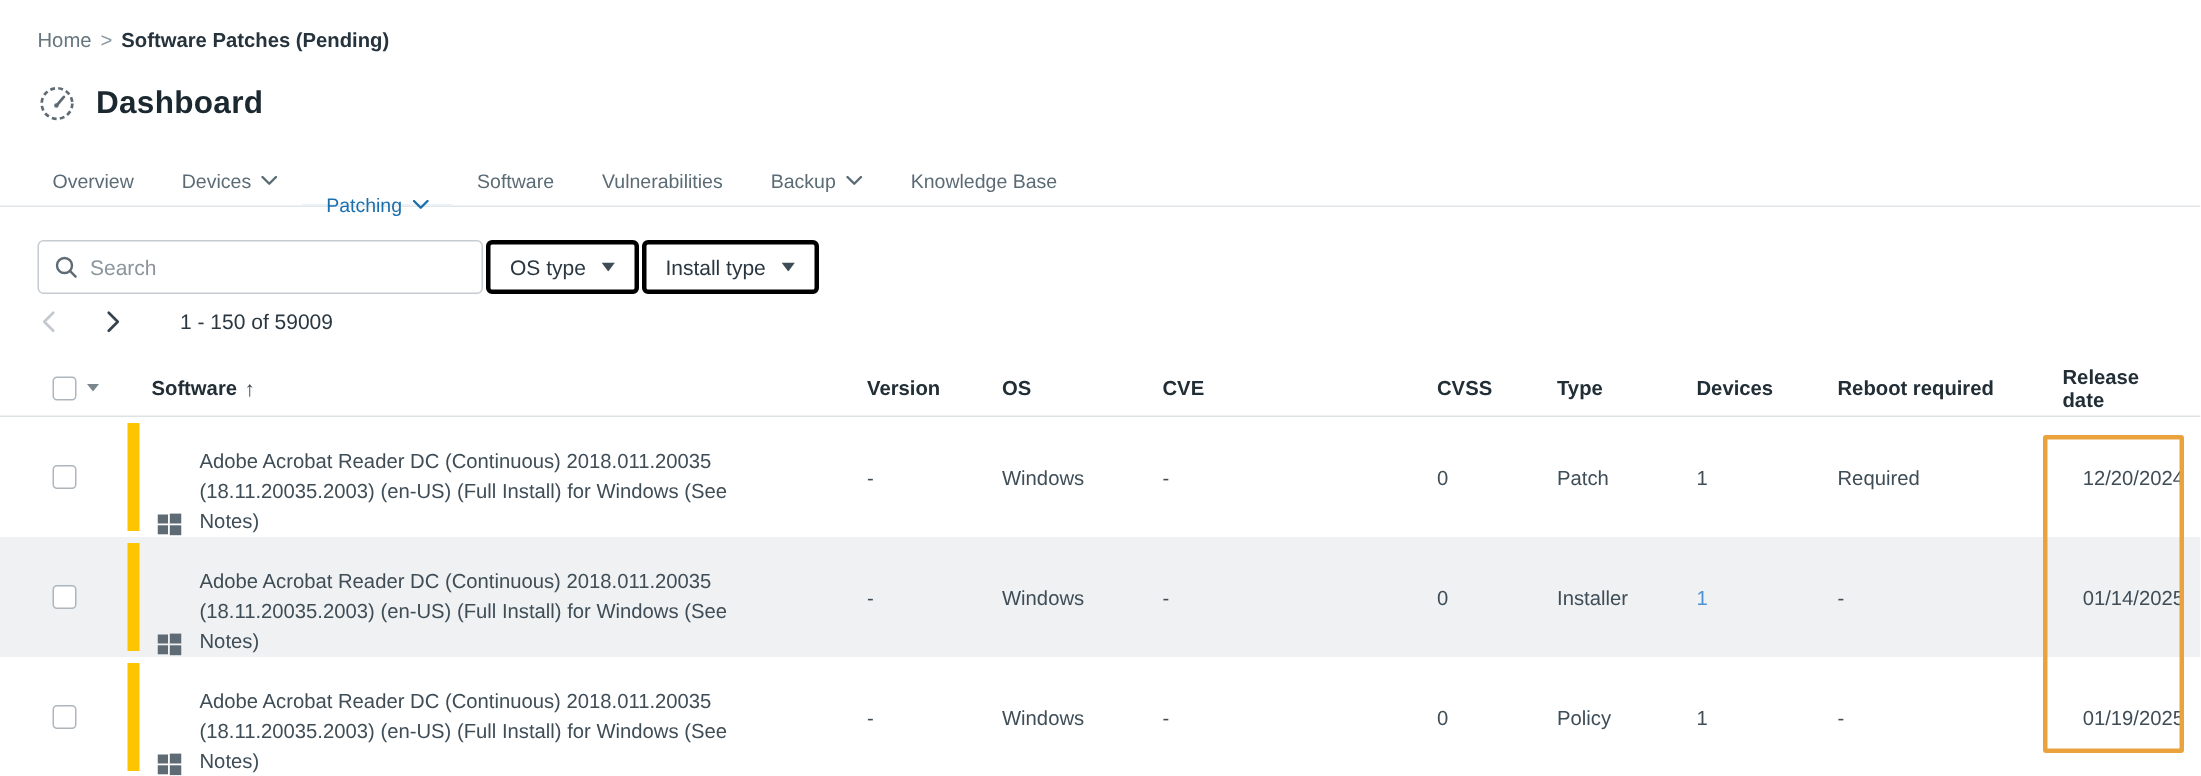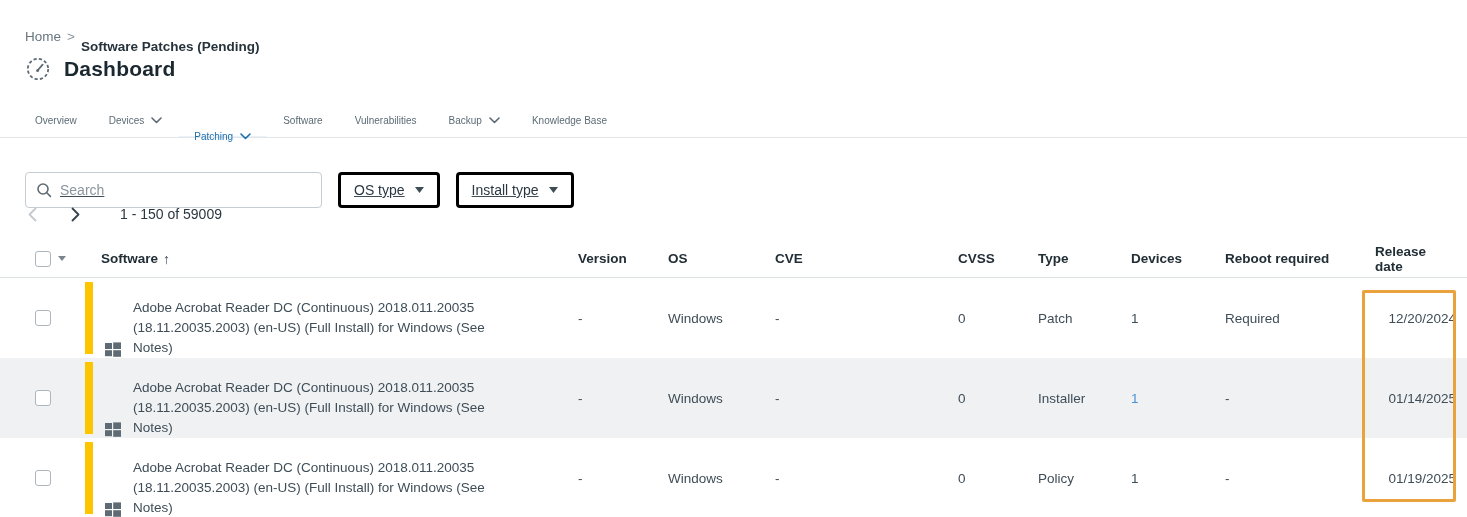--- a/index.html
+++ b/index.html
@@ -10,51 +10,51 @@
     color: #3f4d57;
     position: relative;
   }
   .page { width: 1401px; height: 517px; position: relative; }
 
   
   .breadcrumb {
     position: absolute; top: 19px; left: 25px;
     font-size: 13.5px; color: #66757e; display: flex; gap: 6px; align-items: center;
   }
-  .breadcrumb .crumb-current { color: #26333c; font-weight: 700; margin-top: 20px; }
+  .breadcrumb .crumb-current { color: #26333c; font-weight: 700; }
   .breadcrumb .sep { color: #8a959d; }
 
   
   .title-row {
     position: absolute; top: 56px; left: 25px;
     display: flex; align-items: center; gap: 13px;
   }
   .title-row h1 { font-size: 21px; font-weight: 700; color: #1b2830; letter-spacing: 0.2px; }
   .gauge-icon { width: 26px; height: 26px; display: block; }
 
   
   .tabs {
     position: absolute; top: 103px; left: 0; width: 1467px; height: 35px;
     border-bottom: 1px solid #e2e6e9;
     display: flex; align-items: stretch; padding-left: 19px;
   }
   .tab {
     display: flex; align-items: center; gap: 7px;
-    padding: 0 16px; font-size: 10px; color: #5b6b75; cursor: pointer;
+    padding: 0 16px; font-size: 13px; color: #5b6b75; cursor: pointer;
     white-space: nowrap;
   }
   .tab.active {
     color: #1c6fad; background: #e9f2f9; border-radius: 3px 3px 0 0; margin-top: 33px;
   }
   .chev { width: 11px; height: 7px; display: block; }
   .chev polyline { fill: none; stroke: #5b6b75; stroke-width: 1.6; stroke-linecap: round; stroke-linejoin: round; }
   .tab.active .chev polyline { stroke: #1c6fad; }
 
   
-  .filter-row { position: absolute; top: 172px; left: 25px; display: flex; gap: 16px; text-decoration: underline; }
+  .filter-row { position: absolute; top: 160px; left: 25px; display: flex; gap: 2px; }
   .search-box {
     width: 297px; height: 36px; border: 1px solid #c6ccd1; border-radius: 4px;
     display: flex; align-items: center; padding: 0 10px; gap: 8px; background: #fff;
   }
   .search-box input {
     border: none; outline: none; flex: 1; font-size: 14px;
     font-family: "Liberation Sans", sans-serif; color: #2a3740; background: transparent;
   }
   .search-box input::placeholder { color: #8a959d; }
   .search-glyph { width: 16px; height: 16px; display: block; }

